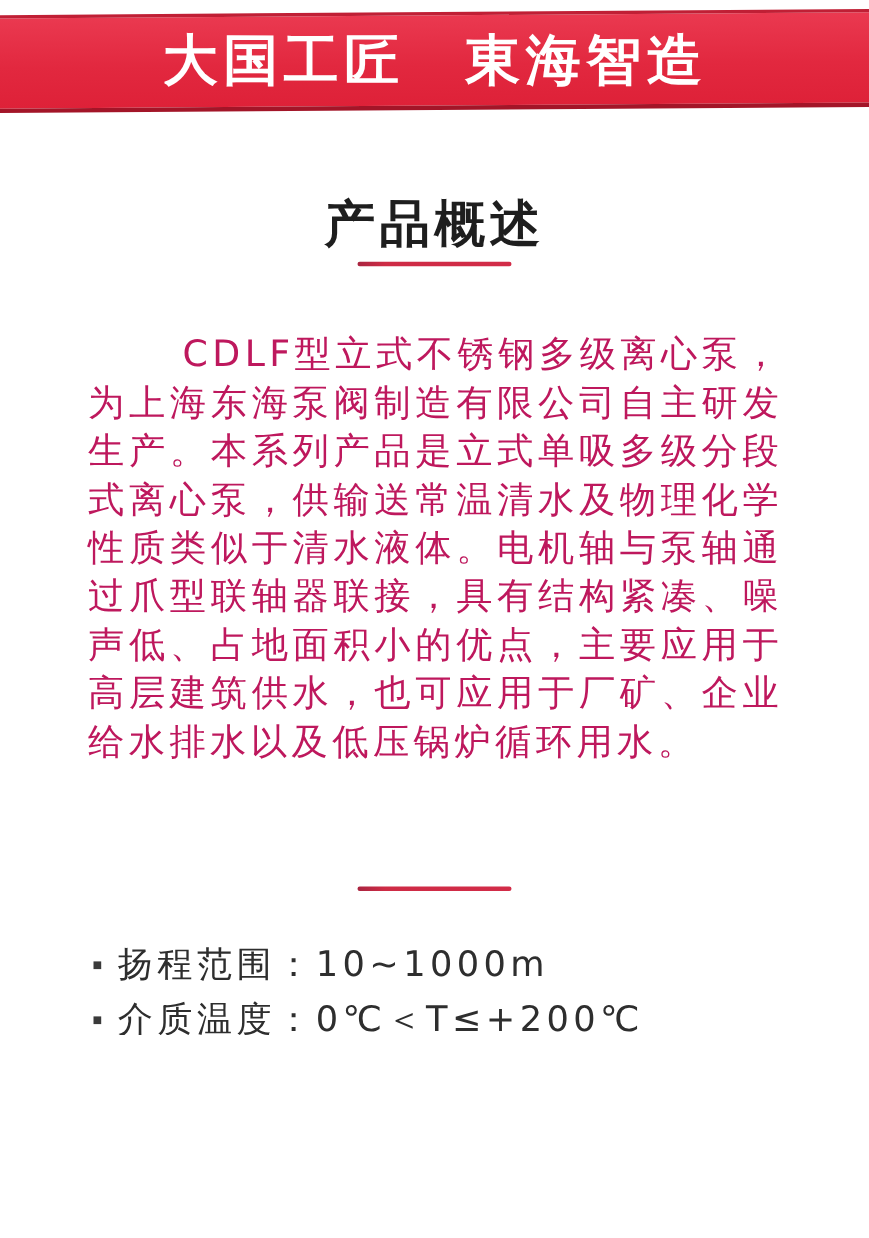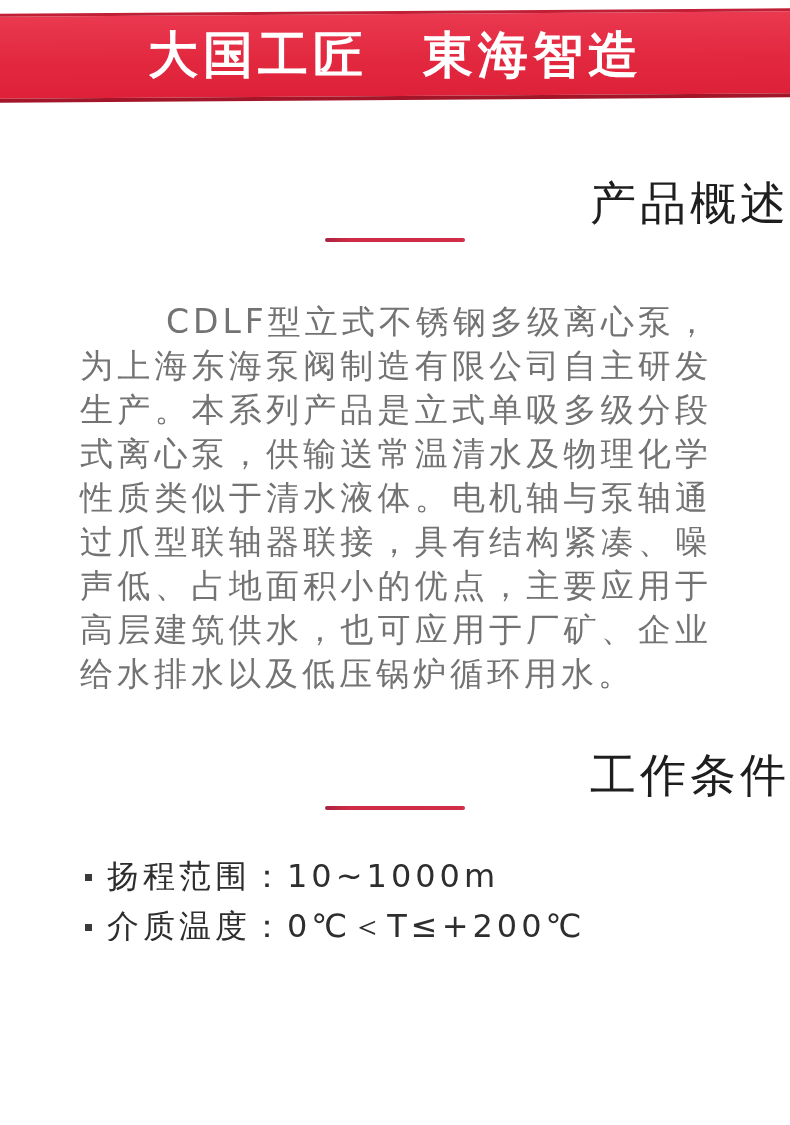--- a/index.html
+++ b/index.html
@@ -38,24 +38,24 @@
     letter-spacing: 5px;
     white-space: nowrap;
     transform: rotate(0.4deg);
   }
 
   
   .section-heading {
     position: absolute;
     left: 0;
     width: 100%;
-    text-align: right;
+    text-align: center;
     font-size: 46px;
     line-height: 50px;
-    font-weight: normal;
+    font-weight: bold;
     color: #1e1e1e;
     letter-spacing: 4px;
   }
   .heading-underline {
     position: absolute;
     left: 325px;
     width: 140px;
     height: 4px;
     border-radius: 2px;
     background: linear-gradient(90deg, #a92540 0%, #ce2b45 18%, #d22c48 100%);
@@ -63,21 +63,21 @@
 
   
   .overview-paragraph {
     position: absolute;
     top: 300px;
     left: 80px;
     width: 632px;
     font-size: 33px;
     line-height: 44px;
     letter-spacing: 4px;
-    color: #737373;
+    color: #be185d;
     text-align: justify;
     text-justify: inter-character;
     text-indent: 86px;
   }
 
   
   .conditions-list {
     position: absolute;
     top: 852px;
     left: 85px;
@@ -111,21 +111,20 @@
 
   <div class="banner">
     <span class="banner-title">大国工匠　東海智造</span>
   </div>
 
   <div class="section-heading" style="top:178px;">产品概述</div>
   <div class="heading-underline" style="top:238px;"></div>
 
   <div class="overview-paragraph">CDLF型立式不锈钢多级离心泵，为上海东海泵阀制造有限公司自主研发生产。本系列产品是立式单吸多级分段式离心泵，供输送常温清水及物理化学性质类似于清水液体。电机轴与泵轴通过爪型联轴器联接，具有结构紧凑、噪声低、占地面积小的优点，主要应用于高层建筑供水，也可应用于厂矿、企业给水排水以及低压锅炉循环用水。</div>
 
-  <div class="section-heading" style="top:750px;">工作条件</div>
   <div class="heading-underline" style="top:806px;"></div>
 
   <ul class="conditions-list">
     <li>
       <span class="bullet"></span>
       <span>扬程范围：10~1000m</span>
     </li>
     <li>
       <span class="bullet"></span>
       <span>介质温度：0℃＜T≤+200℃</span>

